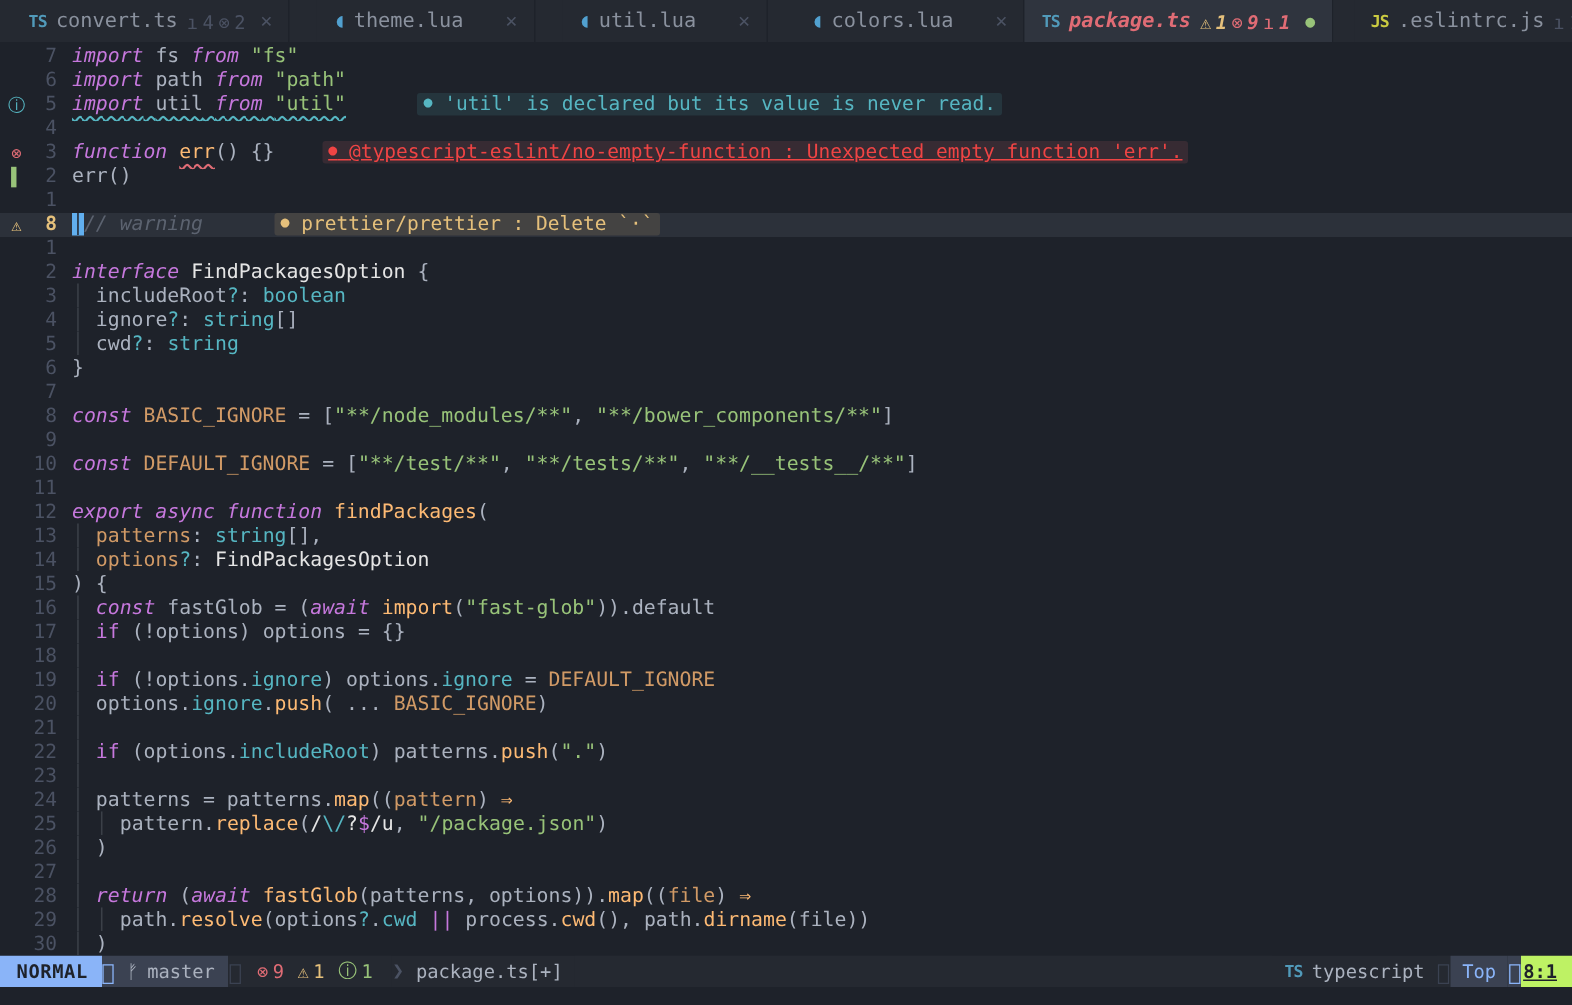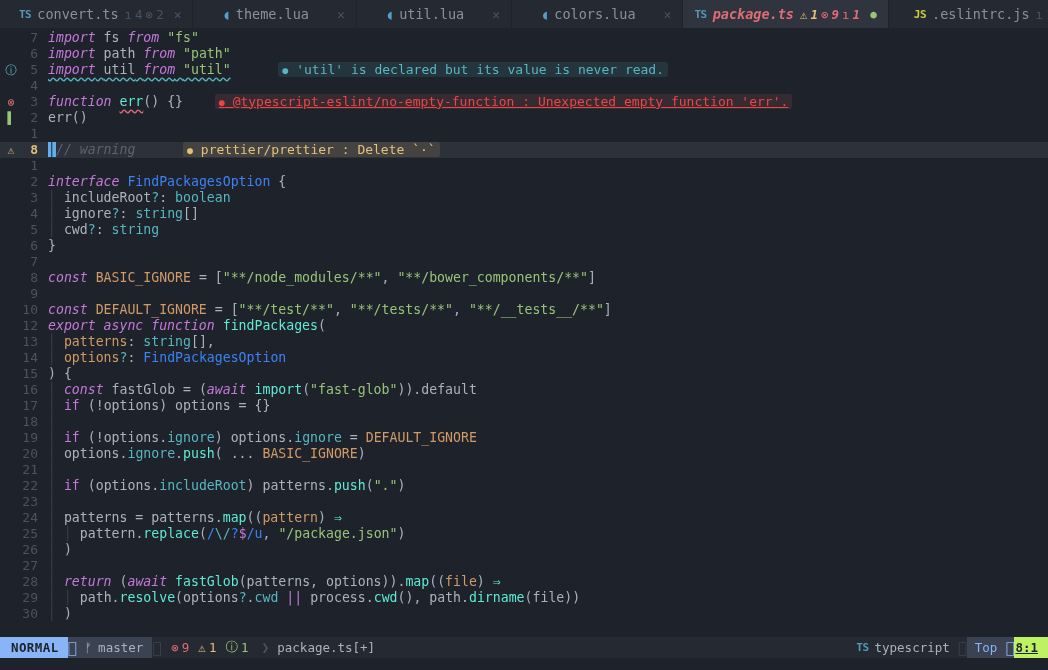--- a/index.html
+++ b/index.html
@@ -72,22 +72,22 @@
   .line.cursorline .lnum { color: #e5c07b; font-weight: bold; }
 
   .code { flex: 1; white-space: pre; color: #abb2bf; }
   .indentline { color: #3b4048; }
   .cursorblock { background: #61afef; color: #1e222a; }
 
   
   .kw { color: #c678dd; font-style: italic; }
   .kw2 { color: #c678dd; }
   .str { color: #98c379; }
-  .fn { color: #5eead4; text-align: center; }
-  .type { color: #3b82f6; }
+  .fn { color: #fdba74; text-align: center; }
+  .type { color: #e5e5e5; }
   .const { color: #d19a66; }
   .punc { color: #abb2bf; margin-top: 16px; }
   .cmt { color: #5c6370; font-style: italic; }
   .cyan { color: #56b6c2; }
   .param { color: #d19a66; }
   .op { color: #56b6c2; }
 
   .undercurl-err { text-decoration: underline wavy #e06c75; text-underline-offset: 3px; }
   .undercurl-hint { text-decoration: underline wavy #56b6c2; text-underline-offset: 3px; }
 
@@ -229,20 +229,21 @@
     <div class="line"><span class="sign"></span><span class="lnum">6</span><span class="code"><span class="punc">}</span></span></div>
 
     <div class="line"><span class="sign"></span><span class="lnum">7</span><span class="code"></span></div>
 
     <div class="line"><span class="sign"></span><span class="lnum">8</span><span class="code"><span class="kw">const</span> <span class="const">BASIC_IGNORE</span> <span class="punc">= [</span><span class="str">"**/node_modules/**"</span><span class="punc">, </span><span class="str">"**/bower_components/**"</span><span class="punc">]</span></span></div>
 
     <div class="line"><span class="sign"></span><span class="lnum">9</span><span class="code"></span></div>
 
     <div class="line"><span class="sign"></span><span class="lnum">10</span><span class="code"><span class="kw">const</span> <span class="const">DEFAULT_IGNORE</span> <span class="punc">= [</span><span class="str">"**/test/**"</span><span class="punc">, </span><span class="str">"**/tests/**"</span><span class="punc">, </span><span class="str">"**/__tests__/**"</span><span class="punc">]</span></span></div>
 
+    <div class="line"><span class="sign"></span><span class="lnum">11</span><span class="code"></span></div>
 
     <div class="line"><span class="sign"></span><span class="lnum">12</span><span class="code"><span class="kw">export async function</span> <span class="fn">findPackages</span><span class="punc">(</span></span></div>
 
     <div class="line"><span class="sign"></span><span class="lnum">13</span><span class="code"><span class="indentline">│</span> <span class="const">patterns</span><span class="punc">:</span> <span class="cyan">string</span><span class="punc">[],</span></span></div>
 
     <div class="line"><span class="sign"></span><span class="lnum">14</span><span class="code"><span class="indentline">│</span> <span class="const">options</span><span class="op">?</span><span class="punc">:</span> <span class="type">FindPackagesOption</span></span></div>
 
     <div class="line"><span class="sign"></span><span class="lnum">15</span><span class="code"><span class="punc">) {</span></span></div>
 
     <div class="line"><span class="sign"></span><span class="lnum">16</span><span class="code"><span class="indentline">│</span> <span class="kw">const</span> <span class="punc">fastGlob = (</span><span class="kw">await</span> <span class="fn">import</span><span class="punc">(</span><span class="str">"fast-glob"</span><span class="punc">)).default</span></span></div>

